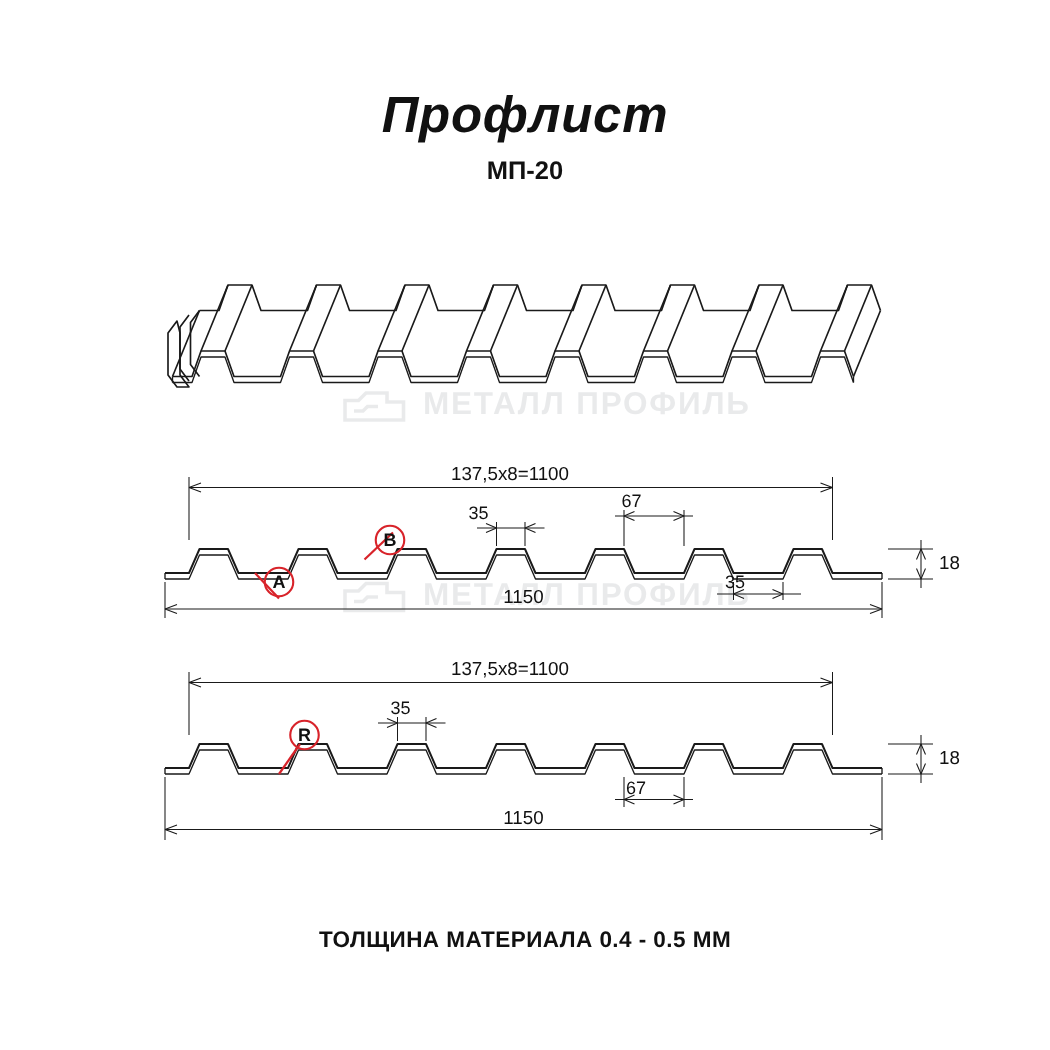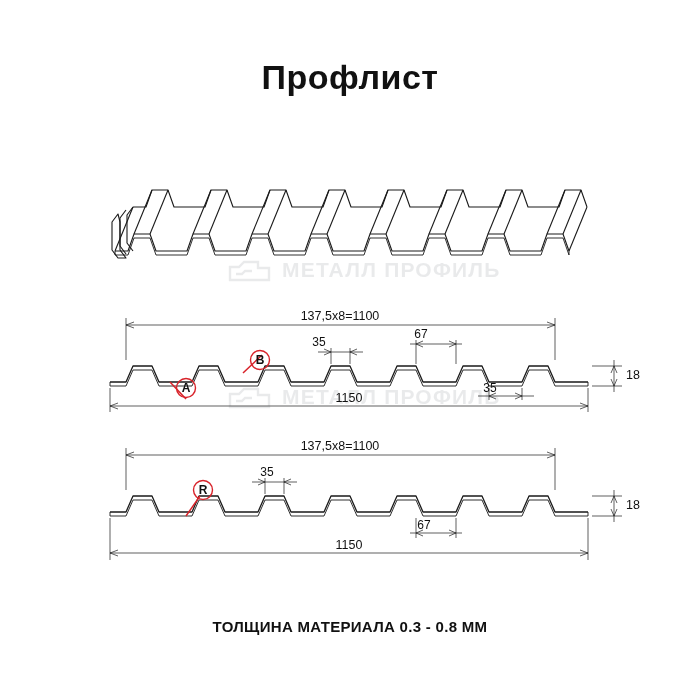--- a/index.html
+++ b/index.html
@@ -25,20 +25,21 @@
   .title {
     position: absolute;
     top: 58px;
     left: 0;
     width: 700px;
     text-align: center;
     font-size: 34px;
     font-weight: bold;
     letter-spacing: 0.5px;
     color: #111111;
+    font-style: italic;
   }
   .subtitle {
     position: absolute;
     top: 104px;
     left: 0;
     width: 700px;
     text-align: center;
     font-size: 17px;
     font-weight: bold;
     color: #111111;
@@ -95,20 +96,21 @@
     font-family: "Liberation Sans", sans-serif;
     fill: #111111;
   }
 </style>
 </head>
 <body>
 
 <div class="page">
 
   <div class="title">Профлист</div>
+  <div class="subtitle">МП-20</div>
 
   <div class="watermark" id="wm1">
     <svg class="wm-logo" viewBox="0 0 44 30">
       <path d="M2 22 L2 9 L11 9 L16 4 L30 4 L30 10 L41 10 L41 22 Z" fill="none" stroke="#b9bcc0" stroke-width="2.4"></path>
       <path d="M8 16 L14 16 L17 13 L24 13" fill="none" stroke="#b9bcc0" stroke-width="2.4"></path>
     </svg>
     <span class="wm-text">МЕТАЛЛ ПРОФИЛЬ</span>
   </div>
 
   <div class="watermark" id="wm2">
@@ -342,15 +344,15 @@
 
       <g>
         <path d="M186 516 L200 496" stroke="#d8232a" stroke-width="1.5" fill="none"></path>
         <circle cx="203" cy="490" r="9.5" fill="none" stroke="#d8232a" stroke-width="1.4"></circle>
         <text x="203" y="494" font-size="12" font-weight="bold" text-anchor="middle" fill="#d8232a">R</text>
       </g>
     </g>
 
   </svg>
 
-  <div class="footer">ТОЛЩИНА МАТЕРИАЛА 0.3 - 0.8 ММ</div>
+  <div class="footer">ТОЛЩИНА МАТЕРИАЛА 0.4 - 0.5 ММ</div>
 
 </div>
 
 </body></html>

